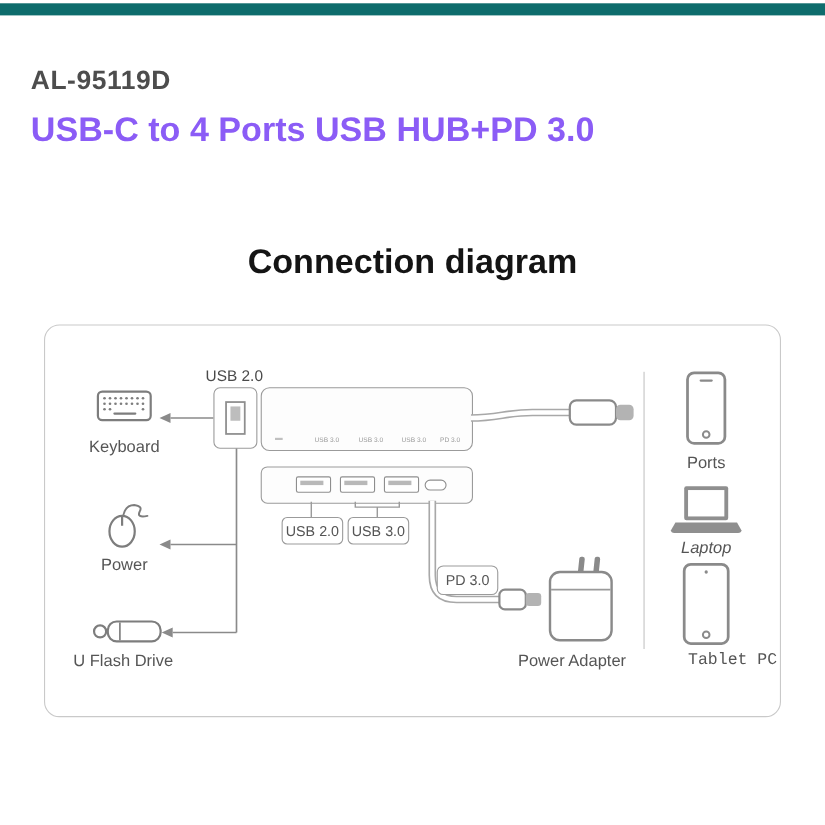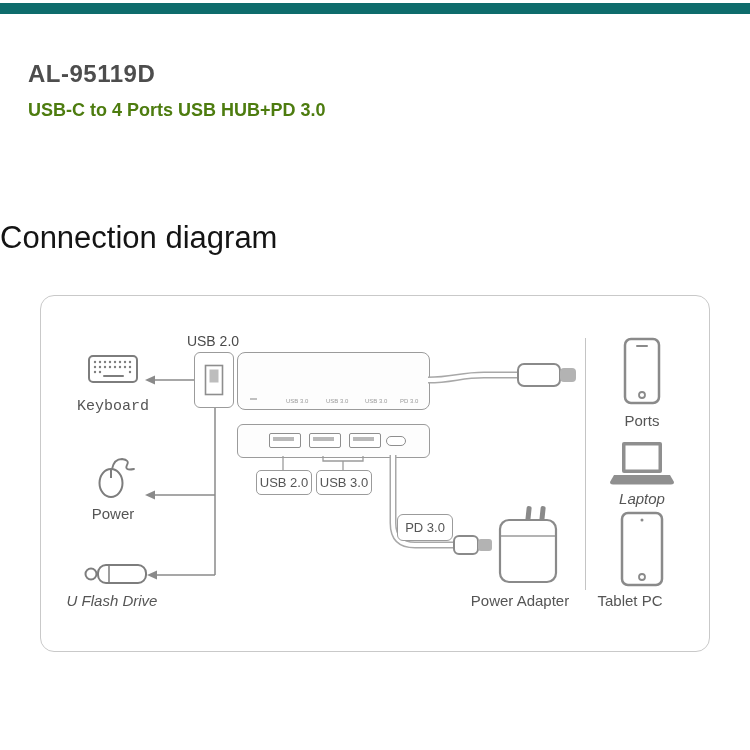--- a/index.html
+++ b/index.html
@@ -2,22 +2,22 @@
 <html><head>
 <meta charset="utf-8">
 <style>
   html,body{margin:0;padding:0;}
   body{
     width:750px;height:750px;position:relative;overflow:hidden;
     background:#ffffff;font-family:"Liberation Sans", sans-serif;
   }
   .topbar{position:absolute;left:0;top:3px;width:750px;height:11px;background:#0e6c6c;}
   .model{position:absolute;left:28px;top:60px;font-size:24px;font-weight:700;color:#4d4d4d;letter-spacing:.5px;}
-  .title{position:absolute;left:28px;top:100px;font-size:18px;font-weight:700;color:#4d7c0f;}
-  .section-title{position:absolute;left:0;top:220px;width:750px;text-align:left;font-size:31px;font-weight:400;color:#141414;}
+  .title{position:absolute;left:28px;top:100px;font-size:31px;font-weight:700;color:#8b5cf6;}
+  .section-title{position:absolute;left:0;top:220px;width:750px;text-align:center;font-size:31px;font-weight:700;color:#141414;}
   .frame{position:absolute;left:40px;top:295px;width:668px;height:355px;border:1px solid #c9c9c9;border-radius:14px;}
   .abs{position:absolute;}
   .dev-label{position:absolute;text-align:center;font-size:15px;color:#555;}
   .port-label-top{position:absolute;left:180px;top:333px;width:66px;text-align:center;font-size:14px;color:#4a4a4a;}
   .usb20-box{position:absolute;left:194px;top:352px;width:38px;height:54px;border:1.5px solid #9b9b9b;border-radius:6px;background:#fff;}
   .hub-top{position:absolute;left:237px;top:352px;width:191px;height:56px;border:1.5px solid #9b9b9b;border-radius:8px;background:#fdfdfd;}
   .hub-print{position:absolute;bottom:5px;font-size:6px;color:#9a9a9a;white-space:nowrap;}
   .hub-led{position:absolute;left:12px;bottom:9px;width:7px;height:2px;background:#c0c0c0;}
   .hub-front{position:absolute;left:237px;top:424px;width:191px;height:32px;border:1.5px solid #9b9b9b;border-radius:6px;background:#fdfdfd;}
   .usba-port{position:absolute;top:8px;width:30px;height:13px;border:1.5px solid #8e8e8e;border-radius:2px;background:#fff;}
@@ -60,39 +60,39 @@
         <circle cx="34" cy="19" r="1.2"></circle>
         <circle cx="39" cy="19" r="1.2"></circle>
         <circle cx="44" cy="19" r="1.2"></circle>
       <circle cx="9" cy="24" r="1.2"></circle>
         <circle cx="14" cy="24" r="1.2"></circle>
         <circle cx="44" cy="24" r="1.2"></circle>
     </g>
     <line x1="18" y1="28" x2="37" y2="28" stroke="#7d7d7d" stroke-width="2" stroke-linecap="round"></line>
   </svg>
 </div>
-<div class="dev-label" style="left:63px;top:398px;width:100px;font-family:Liberation Mono, monospace;">Keyboard</div>
+<div class="dev-label" style="left:63px;top:398px;width:100px;">Keyboard</div>
 
 <div class="abs" style="left:95px;top:452px;width:44px;height:48px;">
   <svg width="44" height="48" viewBox="0 0 44 48">
     <ellipse cx="16" cy="31" rx="11.5" ry="14" fill="none" stroke="#7d7d7d" stroke-width="2"></ellipse>
     <line x1="16" y1="17" x2="16" y2="26" stroke="#7d7d7d" stroke-width="2"></line>
     <path d="M17,17 Q19,7 27,7 Q35,8 32,13 Q29,19 39,17" fill="none" stroke="#7d7d7d" stroke-width="1.8" stroke-linecap="round"></path>
   </svg>
 </div>
 <div class="dev-label" style="left:63px;top:505px;width:100px;">Power</div>
 
 <div class="abs" style="left:82px;top:560px;width:68px;height:28px;">
   <svg width="68" height="28" viewBox="0 0 68 28">
     <circle cx="9" cy="14" r="5.5" fill="none" stroke="#7d7d7d" stroke-width="2"></circle>
     <rect x="16" y="5" width="48" height="18" rx="8" fill="none" stroke="#7d7d7d" stroke-width="2"></rect>
     <line x1="27" y1="6" x2="27" y2="22" stroke="#7d7d7d" stroke-width="1.5"></line>
   </svg>
 </div>
-<div class="dev-label" style="left:52px;top:592px;width:120px;font-style:italic;">U Flash Drive</div>
+<div class="dev-label" style="left:52px;top:592px;width:120px;">U Flash Drive</div>
 
 <div class="abs" style="left:140px;top:372px;width:100px;height:212px;">
   <svg width="100" height="212" viewBox="0 0 100 212">
     <g stroke="#8a8a8a" stroke-width="1.5" fill="none">
       <line x1="54" y1="8" x2="15" y2="8"></line>
       <line x1="75" y1="34" x2="75" y2="203"></line>
       <line x1="75" y1="123" x2="15" y2="123"></line>
       <line x1="75" y1="203" x2="17" y2="203"></line>
     </g>
     <g fill="#8a8a8a">
@@ -193,13 +193,13 @@
 </div>
 <div class="dev-label" style="left:592px;top:490px;width:100px;font-style:italic;">Laptop</div>
 
 <div class="abs" style="left:619px;top:510px;width:46px;height:78px;">
   <svg width="46" height="78" viewBox="0 0 46 78">
     <rect x="3" y="3" width="40" height="72" rx="6" fill="none" stroke="#8a8a8a" stroke-width="2.5"></rect>
     <circle cx="23" cy="10" r="1.5" fill="#8a8a8a"></circle>
     <circle cx="23" cy="67" r="3" fill="none" stroke="#8a8a8a" stroke-width="1.8"></circle>
   </svg>
 </div>
-<div class="dev-label" style="left:580px;top:592px;width:100px;">Tablet PC</div>
+<div class="dev-label" style="left:616px;top:592px;width:100px;font-family:Liberation Mono, monospace;">Tablet PC</div>
 
 </body></html>

